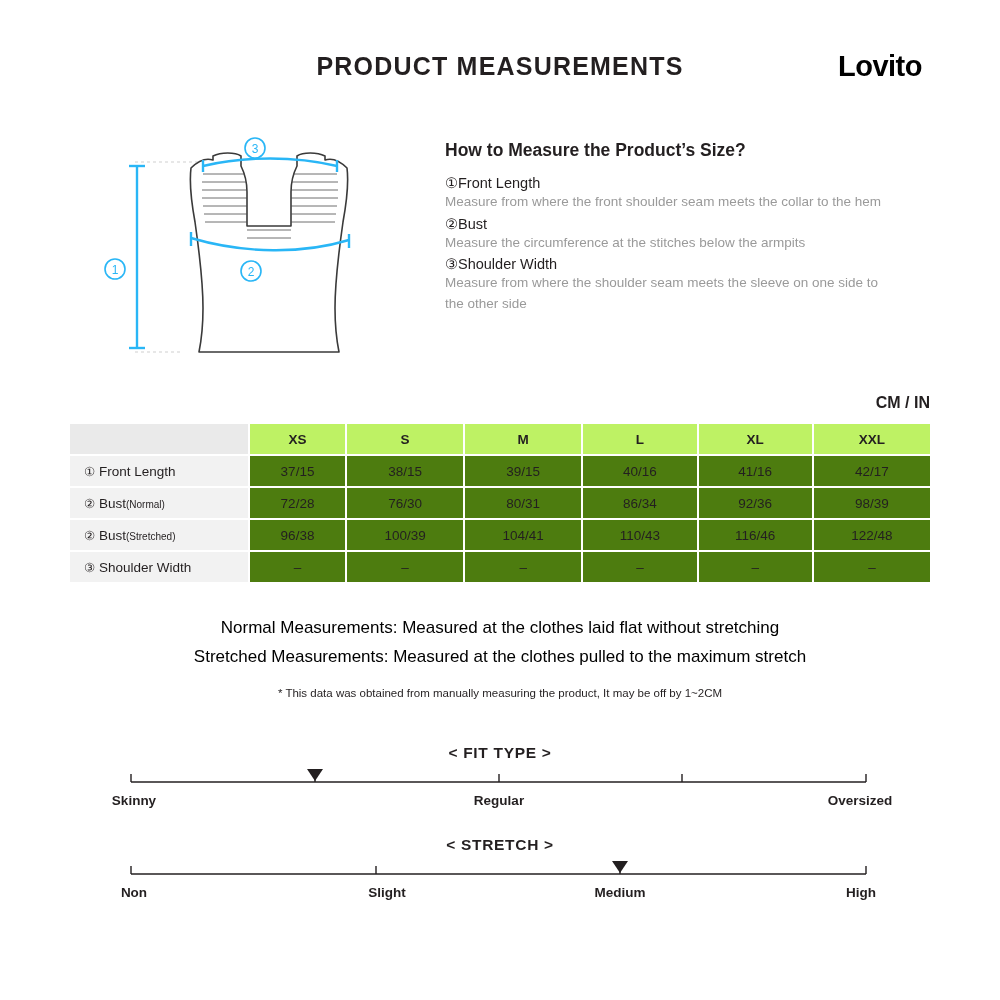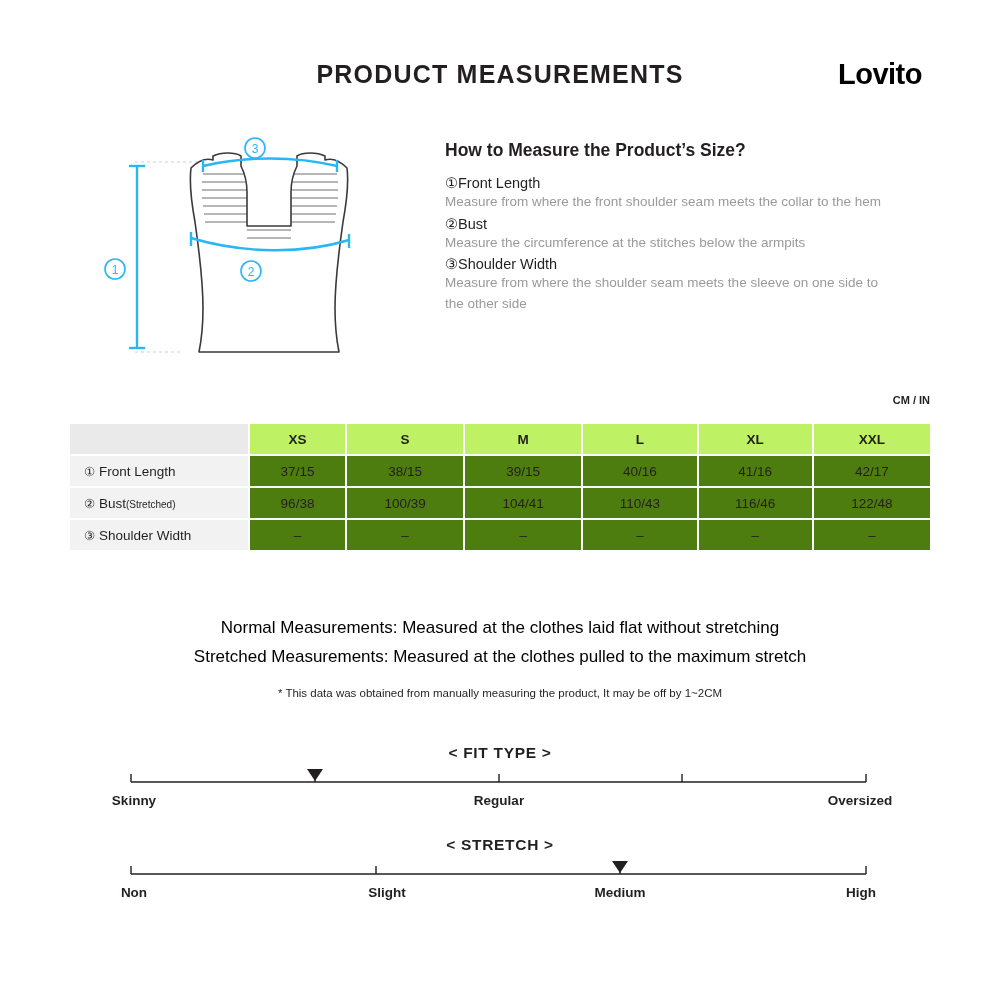--- a/index.html
+++ b/index.html
@@ -7,21 +7,21 @@
     margin: 0; padding: 0;
     width: 1000px; height: 1000px;
     background: #ffffff;
     font-family: "Liberation Sans", sans-serif;
     color: #231f20;
   }
   .page { position: relative; width: 1000px; height: 1000px; overflow: hidden; }
 
   
   .header {
-    position: absolute; top: 60px; left: 0; width: 1000px; height: 46px; padding-left: 20px;
+    position: absolute; top: 52px; left: 0; width: 1000px; height: 46px; padding-left: 20px;
   }
   .title {
     position: absolute; left: 0; top: 0; width: 1000px;
     text-align: center;
     font-size: 25px; font-weight: bold; letter-spacing: 1.2px;
     color: #231f20;
   }
   .brand {
     position: absolute; right: 78px; top: -2px;
     font-size: 29px; font-weight: bold; letter-spacing: -0.5px;
@@ -38,21 +38,21 @@
   }
   .howto .item-title { font-size: 14.5px; color: #231f20; margin-top: 2px; }
   .howto .item-desc {
     font-size: 13.5px; color: #9a9a9a; line-height: 1.52; margin: 1px 0 3px 0;
     max-width: 440px;
   }
 
   
   .units {
     position: absolute; right: 70px; top: 394px;
-    font-size: 11px; font-weight: bold; color: #231f20;
+    font-size: 16px; font-weight: bold; color: #231f20;
   }
 
   
   .tablewrap { position: absolute; left: 68px; top: 422px; width: 864px; }
   table { border-collapse: separate; border-spacing: 2px 2px; width: 864px; }
   td, th {
     background: #4d7c0f; height: 30px; font-size: 13.5px; font-weight: normal;
     text-align: center; color: #231f20; padding: 0;
   }
   th { font-weight: bold; background: #bef264; }
@@ -194,20 +194,32 @@
           <td>37/15</td>
           <td>38/15</td>
           <td>39/15</td>
           <td>40/16</td>
           <td>41/16</td>
           <td>42/17</td>
         </tr>
         <tr>
           <td class="rowlabel">
             <span class="circ">②</span>
+            <span>Bust</span><span class="sub">(Normal)</span>
+          </td>
+          <td>72/28</td>
+          <td>76/30</td>
+          <td>80/31</td>
+          <td>86/34</td>
+          <td>92/36</td>
+          <td>98/39</td>
+        </tr>
+        <tr>
+          <td class="rowlabel">
+            <span class="circ">②</span>
             <span>Bust</span><span class="sub">(Stretched)</span>
           </td>
           <td>96/38</td>
           <td>100/39</td>
           <td>104/41</td>
           <td>110/43</td>
           <td>116/46</td>
           <td>122/48</td>
         </tr>
         <tr>

